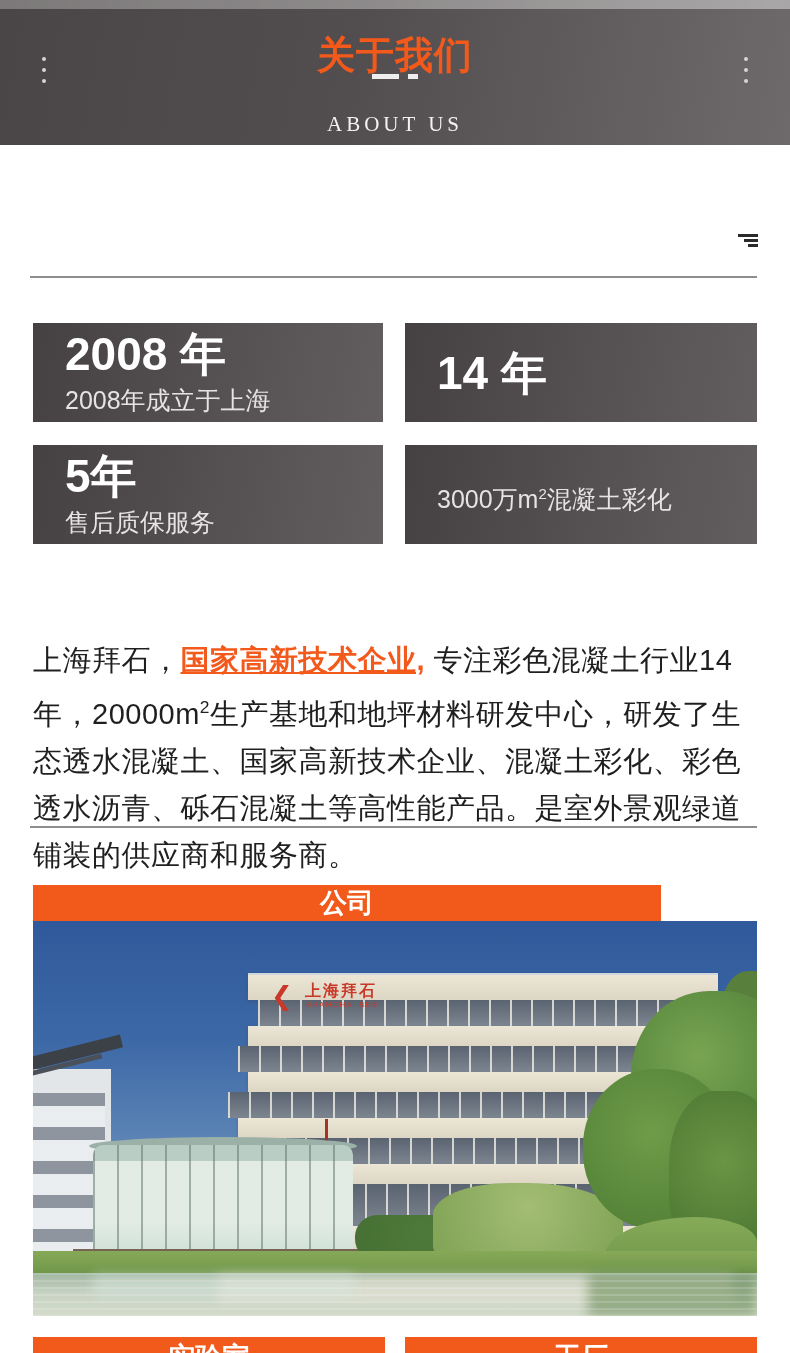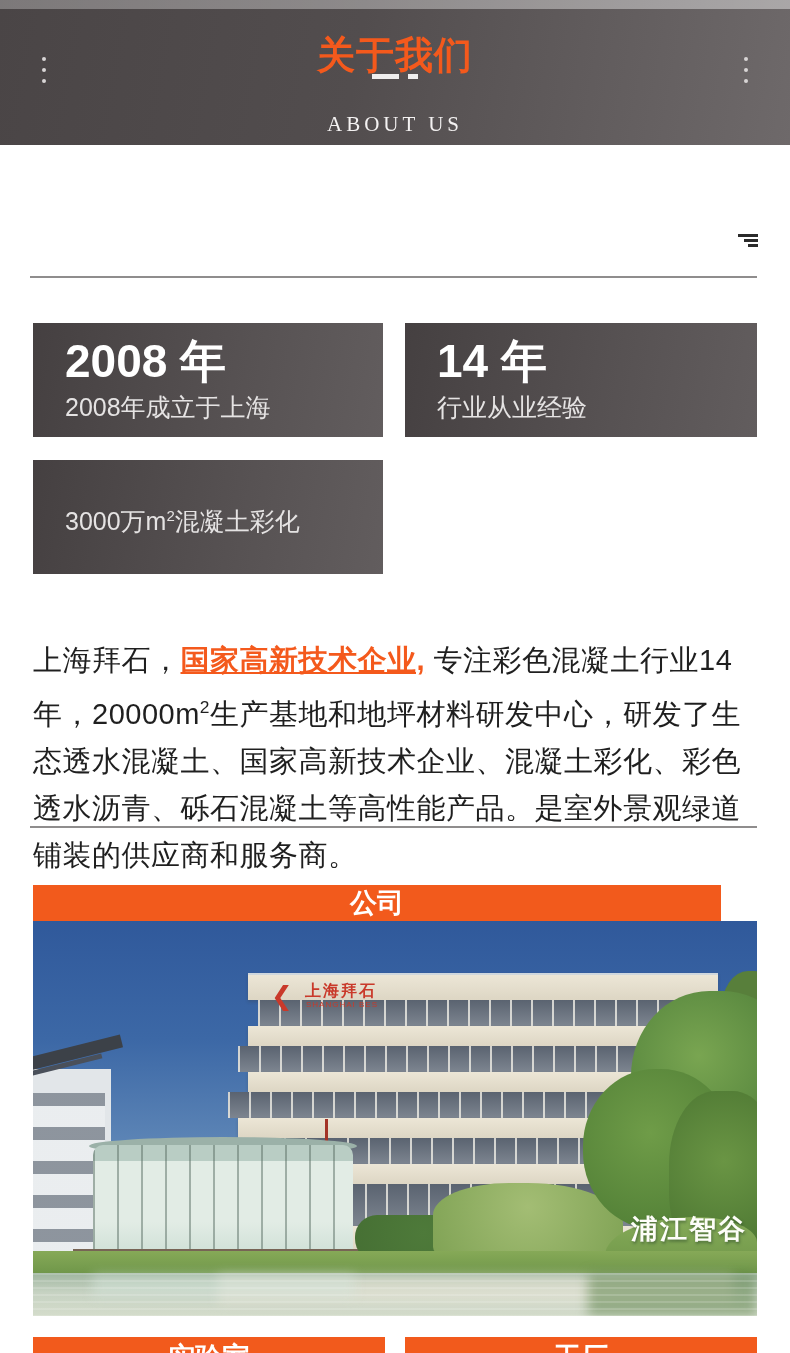--- a/index.html
+++ b/index.html
@@ -34,36 +34,36 @@
   .filter-icon i:nth-child(2){width:14px;}
   .filter-icon i:nth-child(3){width:10px;}
 
   .divider{left:30px;width:727px;height:2px;background:#8f8d8d;}
   .divider1{top:276px;}
   .divider2{top:826px;}
 
   
   .stats{left:33px;top:323px;width:724px;display:grid;
     grid-template-columns:350px 352px;column-gap:22px;row-gap:23px;}
-  .stat-card{height:114px;background:linear-gradient(100deg,#454041 0%,#575253 60%,#625d5e 100%);
+  .stat-card{height:99px;background:linear-gradient(100deg,#454041 0%,#575253 60%,#625d5e 100%);
     display:flex;flex-direction:column;justify-content:center;padding-left:32px;
     box-sizing:border-box;}
   .stat-value{color:#ffffff;font-size:46px;font-weight:bold;line-height:1;}
   .stat-label{color:#e5e3e3;font-size:25px;margin-top:10px;line-height:1.1;}
   .stat-label sup, .about sup{font-size:0.6em;}
 
   
   .about{left:33px;top:608px;width:724px;color:#1f1f1f;font-size:29px;
     line-height:47px;letter-spacing:0.5px;}
   .about a{color:#f4591c;font-weight:bold;text-decoration:underline;cursor:pointer;}
 
   
   .tab{background:#f25a1c;color:#ffffff;font-weight:bold;font-size:27px;
     text-align:center;cursor:pointer;}
-  .tab-company{left:33px;top:885px;width:688px;height:36px;line-height:36px;}
+  .tab-company{left:33px;top:885px;width:628px;height:36px;line-height:36px;}
   .tab-lab{left:33px;top:1337px;width:352px;height:40px;line-height:40px;}
   .tab-factory{left:405px;top:1337px;width:352px;height:40px;line-height:40px;}
 
   .photo{left:33px;top:921px;width:724px;height:395px;overflow:hidden;cursor:pointer;
     background:linear-gradient(180deg,#30599b 0%,#3c68a6 30%,#7096bf 72%,#9db8d2 100%);}
   .photo *{position:absolute;}
 
   .lb{left:-6px;top:148px;width:84px;height:186px;background:#e2e6e9;}
   .lb-win{left:4px;top:24px;width:74px;height:160px;
     background:repeating-linear-gradient(180deg,rgba(72,82,96,.55) 0 13px,rgba(235,238,240,.9) 13px 34px);}
@@ -157,21 +157,24 @@
 
 <div class="abs divider divider1"></div>
 
 <div class="abs stats">
   <div class="stat-card">
     <div class="stat-value">2008 年</div>
     <div class="stat-label">2008年成立于上海</div>
   </div>
   <div class="stat-card">
     <div class="stat-value">14 年</div>
-    <div class="stat-label">行业从业经验</div>
+  </div>
+  <div class="stat-card">
+    <div class="stat-value">5年</div>
+    <div class="stat-label">售后质保服务</div>
   </div>
   <div class="stat-card">
     <div class="stat-label"><span>3000万m</span><sup>2</sup><span>混凝土彩化</span></div>
   </div>
 </div>
 
 <p class="abs about"><span>上海拜石，</span><a>国家高新技术企业,</a><span> 专注彩色混凝土行业14年，20000m</span><sup>2</sup><span>生产基地和地坪材料研发中心，研发了生态透水混凝土、国家高新技术企业、混凝土彩化、彩色透水沥青、砾石混凝土等高性能产品。是室外景观绿道铺装的供应商和服务商。</span></p>
 
 <div class="abs divider divider2"></div>
 
@@ -217,17 +220,16 @@
   <div class="tree3"></div>
   <div class="mound"></div>
   <div class="grass"></div>
 
   <div class="water"></div>
   <div class="refl refl-bldg"></div>
   <div class="refl refl-pav"></div>
   <div class="refl refl-tree"></div>
   <div class="water-streaks"></div>
 
-  <div class="watermark">浦江智谷</div>
 </div>
 
 <div class="abs tab tab-lab">实验室</div>
 <div class="abs tab tab-factory">工厂</div>
 
 </body></html>

